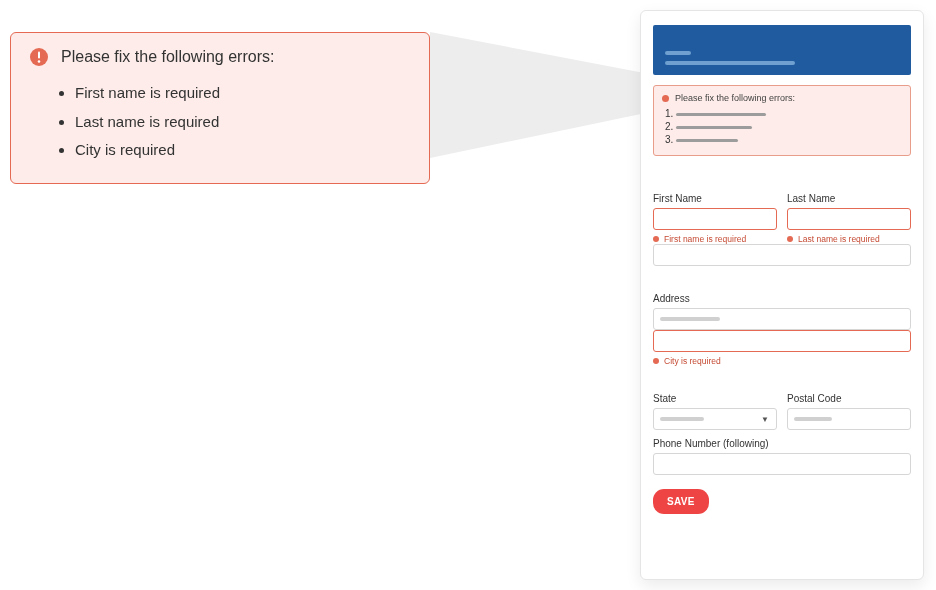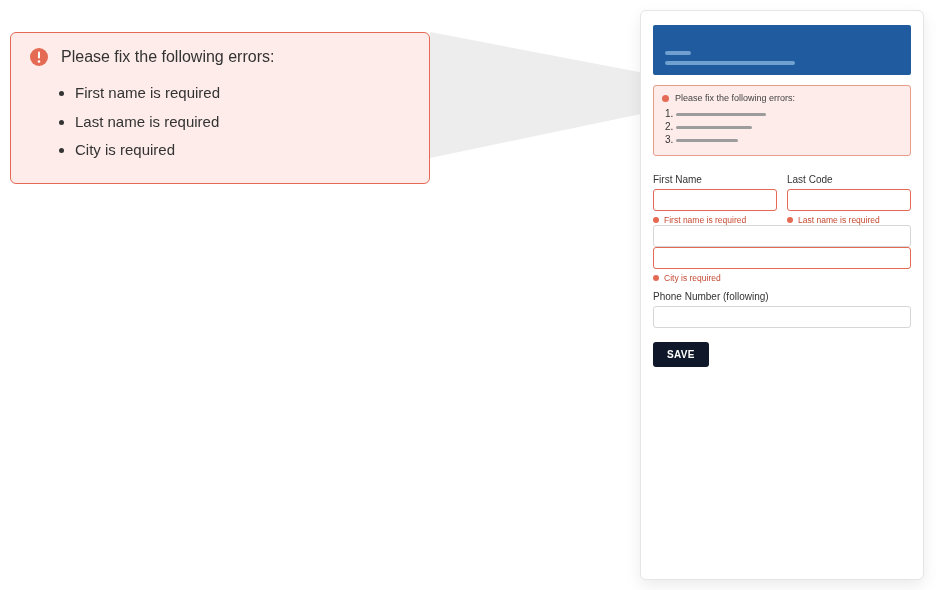--- a/index.html
+++ b/index.html
@@ -39,37 +39,37 @@
     padding:7px 8px 8px 8px;
   }
   .mini-banner .hdr { display:flex; align-items:center; gap:6px; font-size:9px; color:#444; }
   .dot { width:7px; height:7px; border-radius:50%; background:#E46A53; display:inline-block; flex:0 0 auto; }
   .mini-banner ol { margin:5px 0 0 14px; padding:0; list-style:decimal; }
   .mini-banner li { margin:2px 0; }
   .skel { display:inline-block; height:3px; background:#9c9c9c; border-radius:2px; vertical-align:middle; }
 
   .form { margin-top:10px; }
   .row { display:flex; gap:10px; }
-  .row .col { flex:1 1 0; min-width:0; }
+  .row .col { flex:1 1 0; min-width:0;margin-top:19px; }
   .label { font-size:10px; color:#333; margin:8px 0 4px; display:block; }
   .input {
     width:100%; height:22px; border:1px solid #d6d6d6; border-radius:3px;
     padding:0 6px; font-size:10px; color:#333; background:#fff;
   }
   .input.err { border-color:#E46A53; }
   .field-err { display:flex; align-items:center; gap:5px; margin-top:4px; font-size:8.5px; color:#c54a33; }
   .field-err .dot { width:6px; height:6px; }
 
   .ph { display:inline-block; height:4px; background:#d0d0d0; border-radius:2px; }
 
   .select { position:relative; }
   .select .caret { position:absolute; right:8px; top:50%; transform:translateY(-50%); font-size:8px; color:#555; pointer-events:none; }
 
   .save-btn {
-    margin-top:14px; background:#0f172a; color:#fff; border:none; border-radius:3px;
+    margin-top:14px; background:#ef4444; color:#fff; border:none; border-radius:11px;
     padding:7px 14px; font-size:10px; font-weight:600; letter-spacing:.3px; cursor:pointer;
     display:inline-flex; align-items:center; justify-content:center;
   }
 </style>
 </head>
 <body>
 
 <div class="beam">
   <svg viewBox="0 0 230 126" preserveAspectRatio="none">
     <polygon points="0,0 230,44 230,78 0,126" fill="#ededed"></polygon>
@@ -116,39 +116,63 @@
     <div class="row">
       <div class="col">
         <span class="label">First Name</span>
         <input class="input err" style="">
         <div class="field-err">
           <span class="dot"></span>
           <span>First name is required</span>
         </div>
       </div>
       <div class="col">
-        <span class="label">Last Code</span>
+        <span class="label">Last Name</span>
         <input class="input err" style="">
         <div class="field-err">
           <span class="dot"></span>
           <span>Last name is required</span>
         </div>
       </div>
     </div>
 
     <input class="input" style="">
 
     <div class="row">
+      <div class="col">
+        <span class="label">Address</span>
+        <div style="position:relative">
+          <input class="input" style="">
+          <span class="ph" style="width:60px; position:absolute; left:7px; top:9px;"></span>
+        </div>
+      </div>
     </div>
 
     <input class="input err" style="">
     <div class="field-err">
       <span class="dot"></span>
       <span>City is required</span>
     </div>
 
+    <div class="row">
+      <div class="col">
+        <span class="label">State</span>
+        <div class="select">
+          <input class="input" readonly="" style="">
+          <span class="ph" style="width:44px; position:absolute; left:7px; top:9px;"></span>
+          <span class="caret">▼</span>
+        </div>
+      </div>
+      <div class="col">
+        <span class="label">Postal Code</span>
+        <div style="position:relative">
+          <input class="input" style="">
+          <span class="ph" style="width:38px; position:absolute; left:7px; top:9px;"></span>
+        </div>
+      </div>
+    </div>
 
     <span class="label">Phone Number (following)</span>
     <input class="input" style="">
 
     <button class="save-btn">SAVE</button>
   </div>
 </div>
 
 </body></html>

